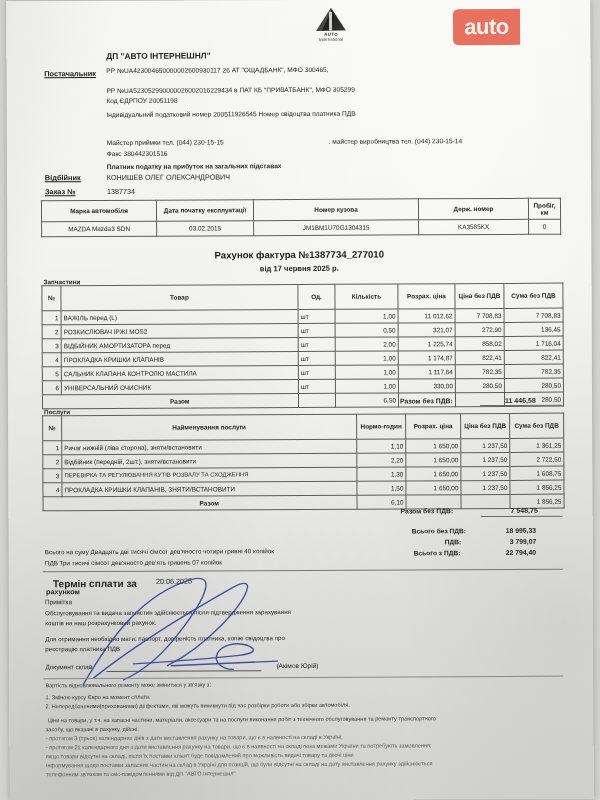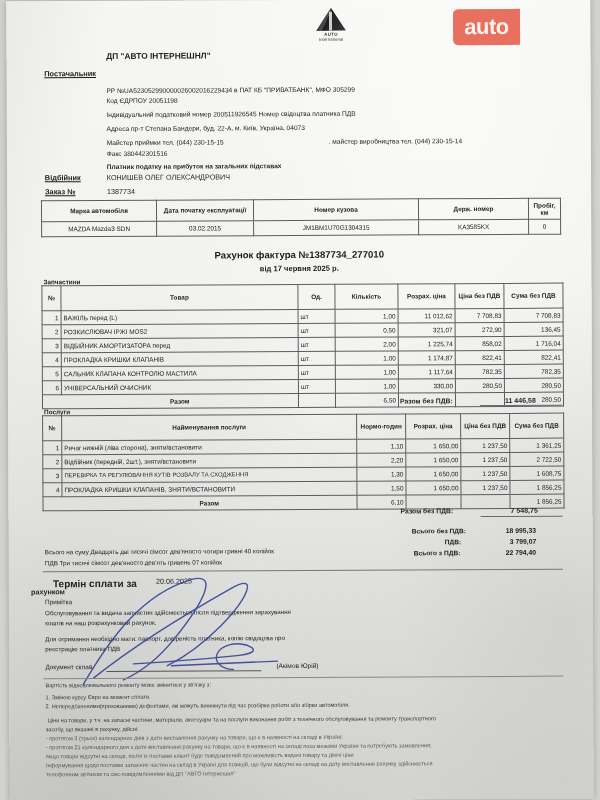--- a/index.html
+++ b/index.html
@@ -131,24 +131,24 @@
 
     <div class="abs logo-autoria">
       <div class="la-left">
         <span>auto</span>
       </div>
     </div>
 
     <div class="abs lbl" style="left:46px; top:51px;margin-top:17px;">Постачальник</div>
     <div class="abs t b" style="left:108px; top:50px; font-size:8.4px;">ДП "АВТО ІНТЕРНЕШНЛ"</div>
 
+    <div class="abs t" style="left:108px; top:66px;">РР №UA423004650000002600930117 26 АТ "ОЩАДБАНК", МФО 300465,</div>
     <div class="abs t" style="left:108px; top:86px;">РР №UA523052990000026002016229434 в ПАТ КБ "ПРИВАТБАНК", МФО 305299</div>
     <div class="abs t" style="left:108px; top:96px;">Код ЄДРПОУ 20051198</div>
     <div class="abs t" style="left:108px; top:110px;">Індивідуальний податковий номер 200511926545 Номер свідоцтва платника ПДВ</div>
-    <div class="abs t" style="left:108px; top:124px;">Адреса пр-т Степана Бандери, буд. 22-А, м. Київ, Україна, 04073</div>
     <div class="abs t" style="left:108px; top:138px;">Майстер приймки тел.   (044) 230-15-15</div>
     <div class="abs t" style="left:330px; top:138px;">. майстер виробництва тел.  (044) 230-15-14</div>
     <div class="abs t" style="left:108px; top:149px;">Факс 380442301516</div>
     <div class="abs t b" style="left:108px; top:162px;">Платник податку на прибуток на загальних підставах</div>
 
     <div class="abs lbl" style="left:46px; top:172px;">Відбійник</div>
     <div class="abs t" style="left:108px; top:172px; font-size:7.2px;">КОНИШЕВ ОЛЕГ ОЛЕКСАНДРОВИЧ</div>
 
     <div class="abs lbl" style="left:46px; top:186px;">Заказ №</div>
     <div class="abs t" style="left:108px; top:186px; font-size:7.2px;">1387734</div>
@@ -326,21 +326,21 @@
 
     <div class="abs tot" style="left:413px; top:550px;">Всього з ПДВ:</div>
     <div class="abs totv" style="left:505px; top:550px; font-weight:bold; white-space:nowrap;">22 794,40</div>
 
     <div class="abs t" style="left:44px; top:547px; font-size:6.3px;">Всього на суму Двадцять дві тисячі сімсот дев'яносто чотири гривні 40 копійок</div>
     <div class="abs t" style="left:44px; top:558px; font-size:6.3px;">ПДВ Три тисячі сімсот дев'яносто дев'ять гривень 07 копійок</div>
 
     <div class="hr" style="left:42px; top:570px; width:520px; background:#777;"></div>
 
     <div class="abs t b" style="left:52px; top:576px; font-size:10px;">Термін сплати за</div>
-    <div class="abs t b" style="left:30px; top:586px; font-size:7.2px;">рахунком</div>
+    <div class="abs t b" style="left:45px; top:586px; font-size:7.2px;">рахунком</div>
     <div class="abs t" style="left:155px; top:576px; font-size:7.2px;">20.06.2025</div>
 
     <div class="abs t" style="left:44px; top:597px; font-size:6.4px;">Примітка</div>
     <div class="abs t" style="left:44px; top:608px; font-size:6.2px;">Обслуговування та видача запчастин здійснюється після підтвердження зарахування</div>
     <div class="abs t" style="left:44px; top:618px; font-size:6.2px;">коштів на наш розрахунковий рахунок.</div>
     <div class="abs t" style="left:44px; top:634px; font-size:6.2px;">Для отримання необхідно мати: паспорт, довіреність платника, копію свідоцтва про</div>
     <div class="abs t" style="left:44px; top:644px; font-size:6.2px;">реєстрацію платника ПДВ</div>
 
     <div class="abs t" style="left:44px; top:662px; font-size:6.4px;">Документ склав</div>
     <div class="dotline" style="left:105px; top:670px; width:155px;"></div>

